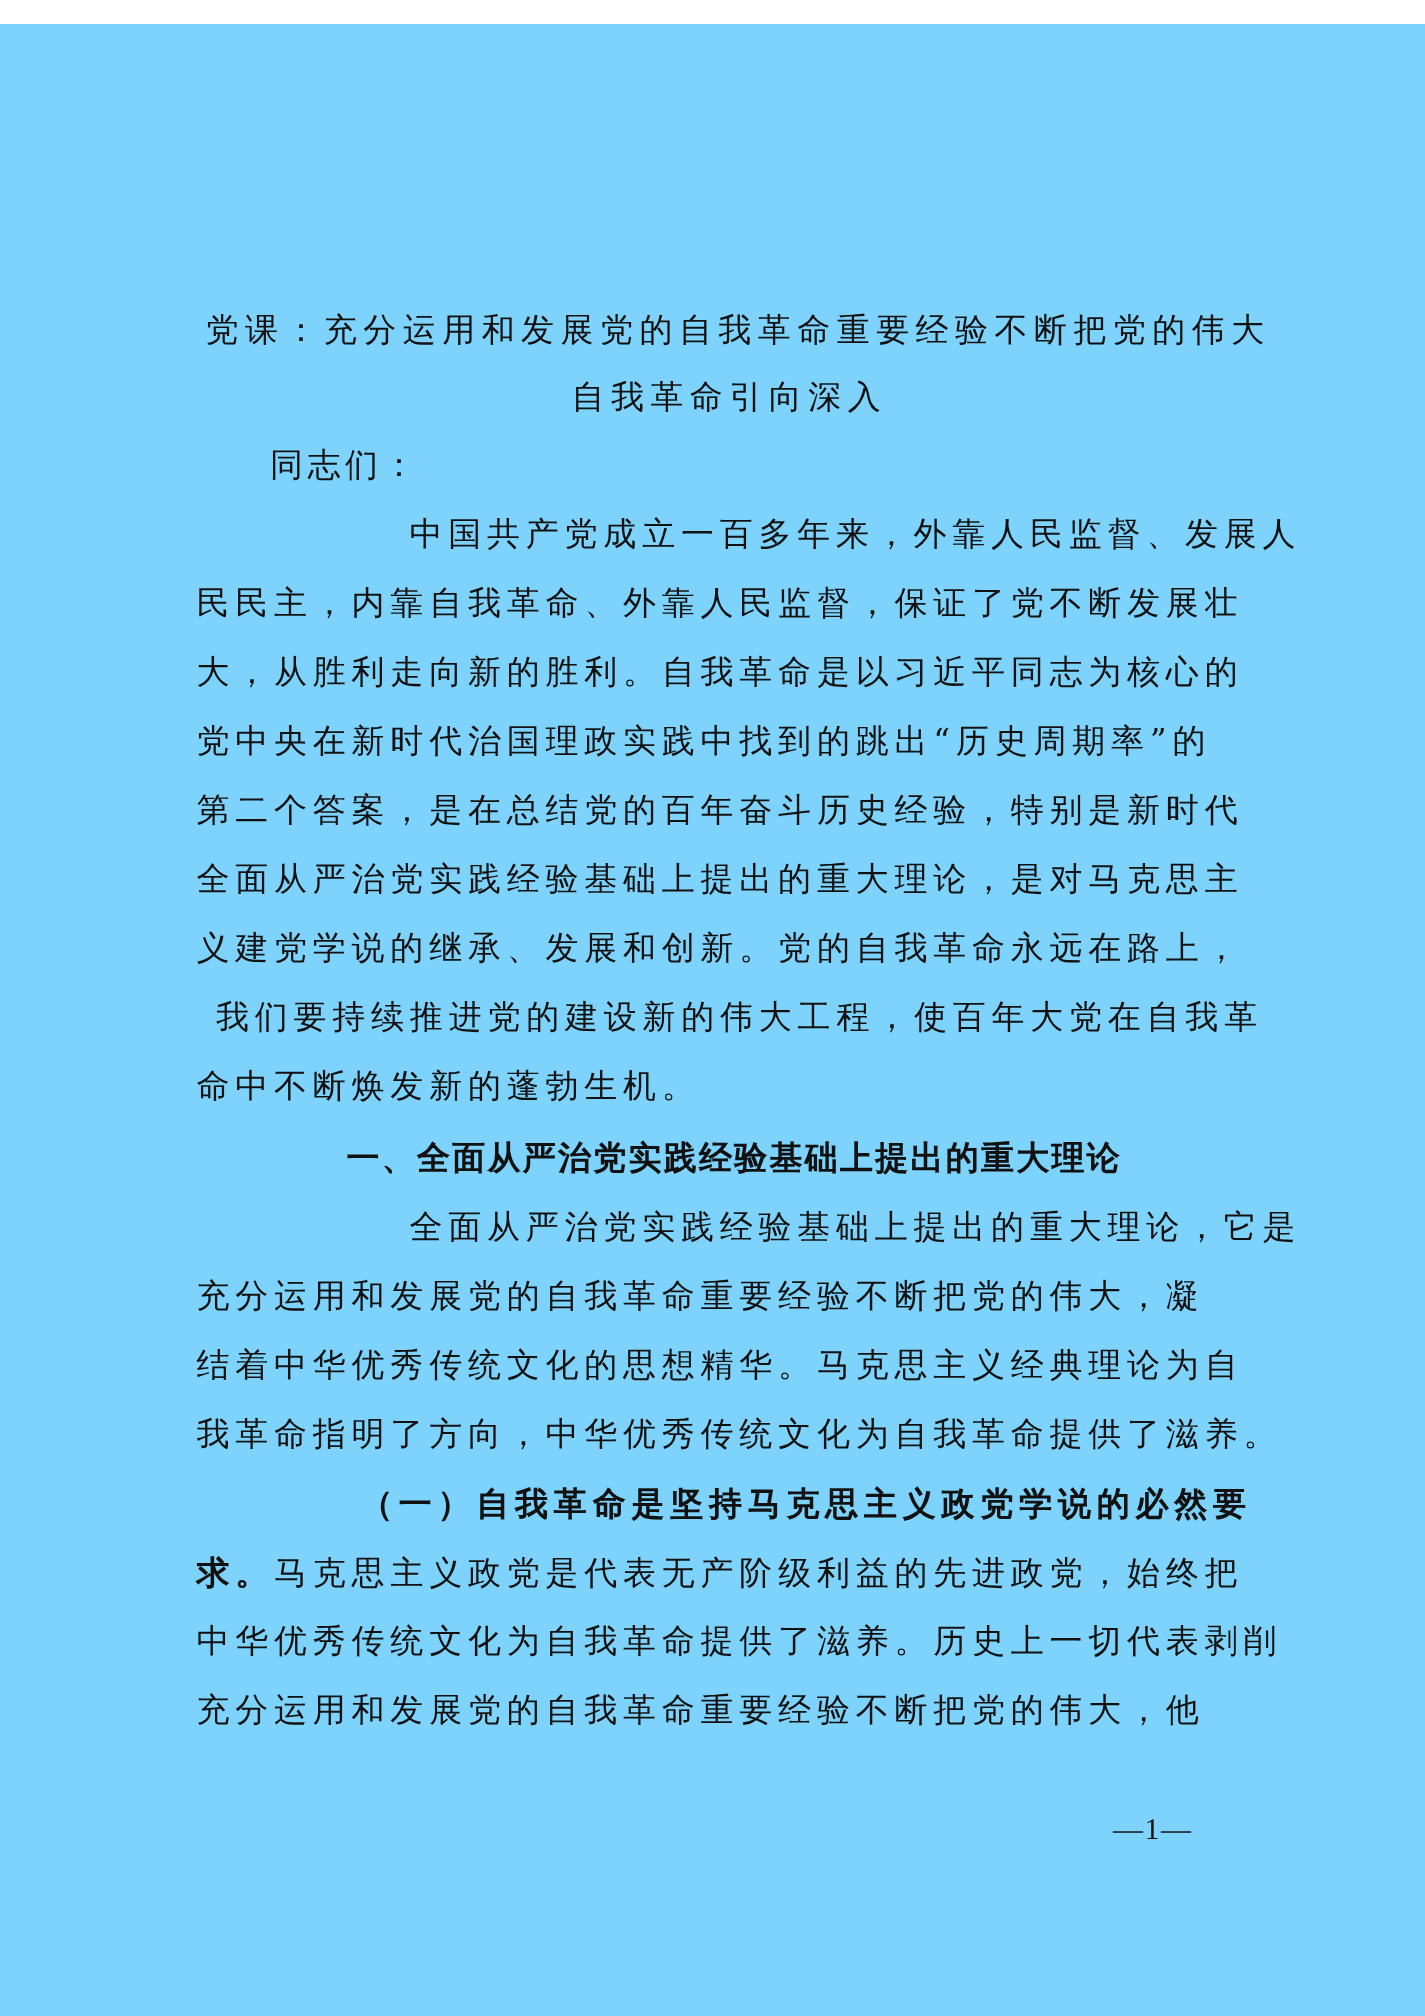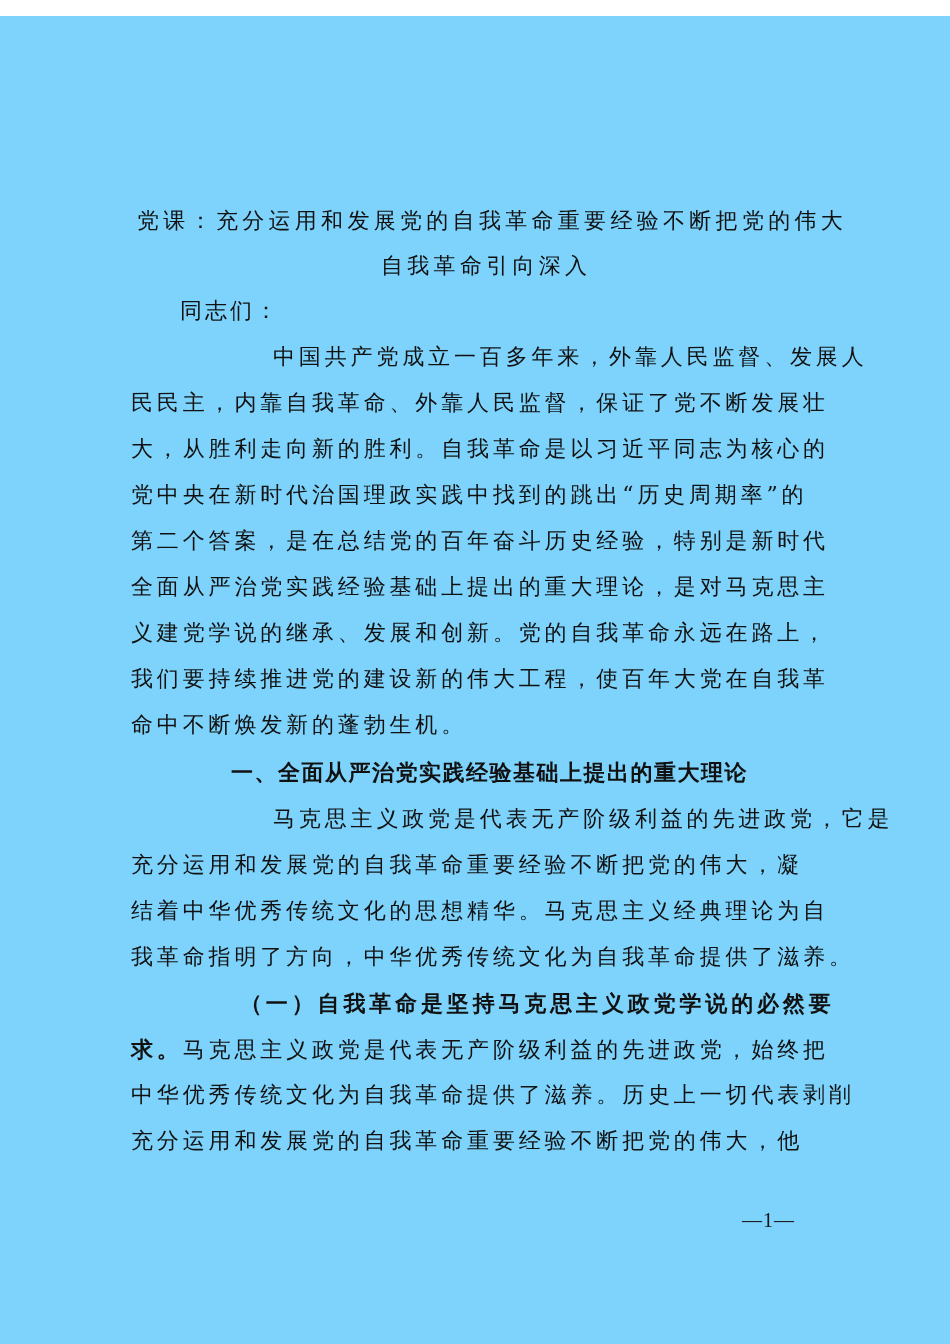--- a/index.html
+++ b/index.html
@@ -51,26 +51,26 @@
 
   <div class="line greet" style="top:281px;">同志们：</div>
 
   <div class="line indent" style="top:327px;">中国共产党成立一百多年来，外靠人民监督、发展人</div>
   <div class="line" style="top:373px;">民民主，内靠自我革命、外靠人民监督，保证了党不断发展壮</div>
   <div class="line" style="top:419px;">大，从胜利走向新的胜利。自我革命是以习近平同志为核心的</div>
   <div class="line" style="top:465px;">党中央在新时代治国理政实践中找到的跳出“历史周期率”的</div>
   <div class="line" style="top:511px;">第二个答案，是在总结党的百年奋斗历史经验，特别是新时代</div>
   <div class="line" style="top:557px;">全面从严治党实践经验基础上提出的重大理论，是对马克思主</div>
   <div class="line" style="top:603px;">义建党学说的继承、发展和创新。党的自我革命永远在路上，</div>
-  <div class="line" style="top:649px;">我们要持续推进党的建设新的伟大工程，使百年大党在自我革</div>
+  <div class="line" style="top:649px;margin-left:13px;">我们要持续推进党的建设新的伟大工程，使百年大党在自我革</div>
   <div class="line" style="top:695px;">命中不断焕发新的蓬勃生机。</div>
 
   <div class="line heading" style="top:743px;">一、全面从严治党实践经验基础上提出的重大理论</div>
 
-  <div class="line indent" style="top:789px;">马克思主义政党是代表无产阶级利益的先进政党，它是</div>
+  <div class="line indent" style="top:789px;">全面从严治党实践经验基础上提出的重大理论，它是</div>
   <div class="line" style="top:835px;">充分运用和发展党的自我革命重要经验不断把党的伟大，凝</div>
   <div class="line" style="top:881px;">结着中华优秀传统文化的思想精华。马克思主义经典理论为自</div>
   <div class="line" style="top:927px;">我革命指明了方向，中华优秀传统文化为自我革命提供了滋养。</div>
 
   <div class="line subhead-bold" style="top:973px; left:240px;">（一）自我革命是坚持马克思主义政党学说的必然要</div>
   <div class="line" style="top:1019px;"><span class="subhead-bold">求。</span><span>马克思主义政党是代表无产阶级利益的先进政党，始终把</span></div>
   <div class="line" style="top:1065px;">中华优秀传统文化为自我革命提供了滋养。历史上一切代表剥削</div>
   <div class="line" style="top:1111px;">充分运用和发展党的自我革命重要经验不断把党的伟大，他</div>
 
   <div class="footer">—1—</div>

